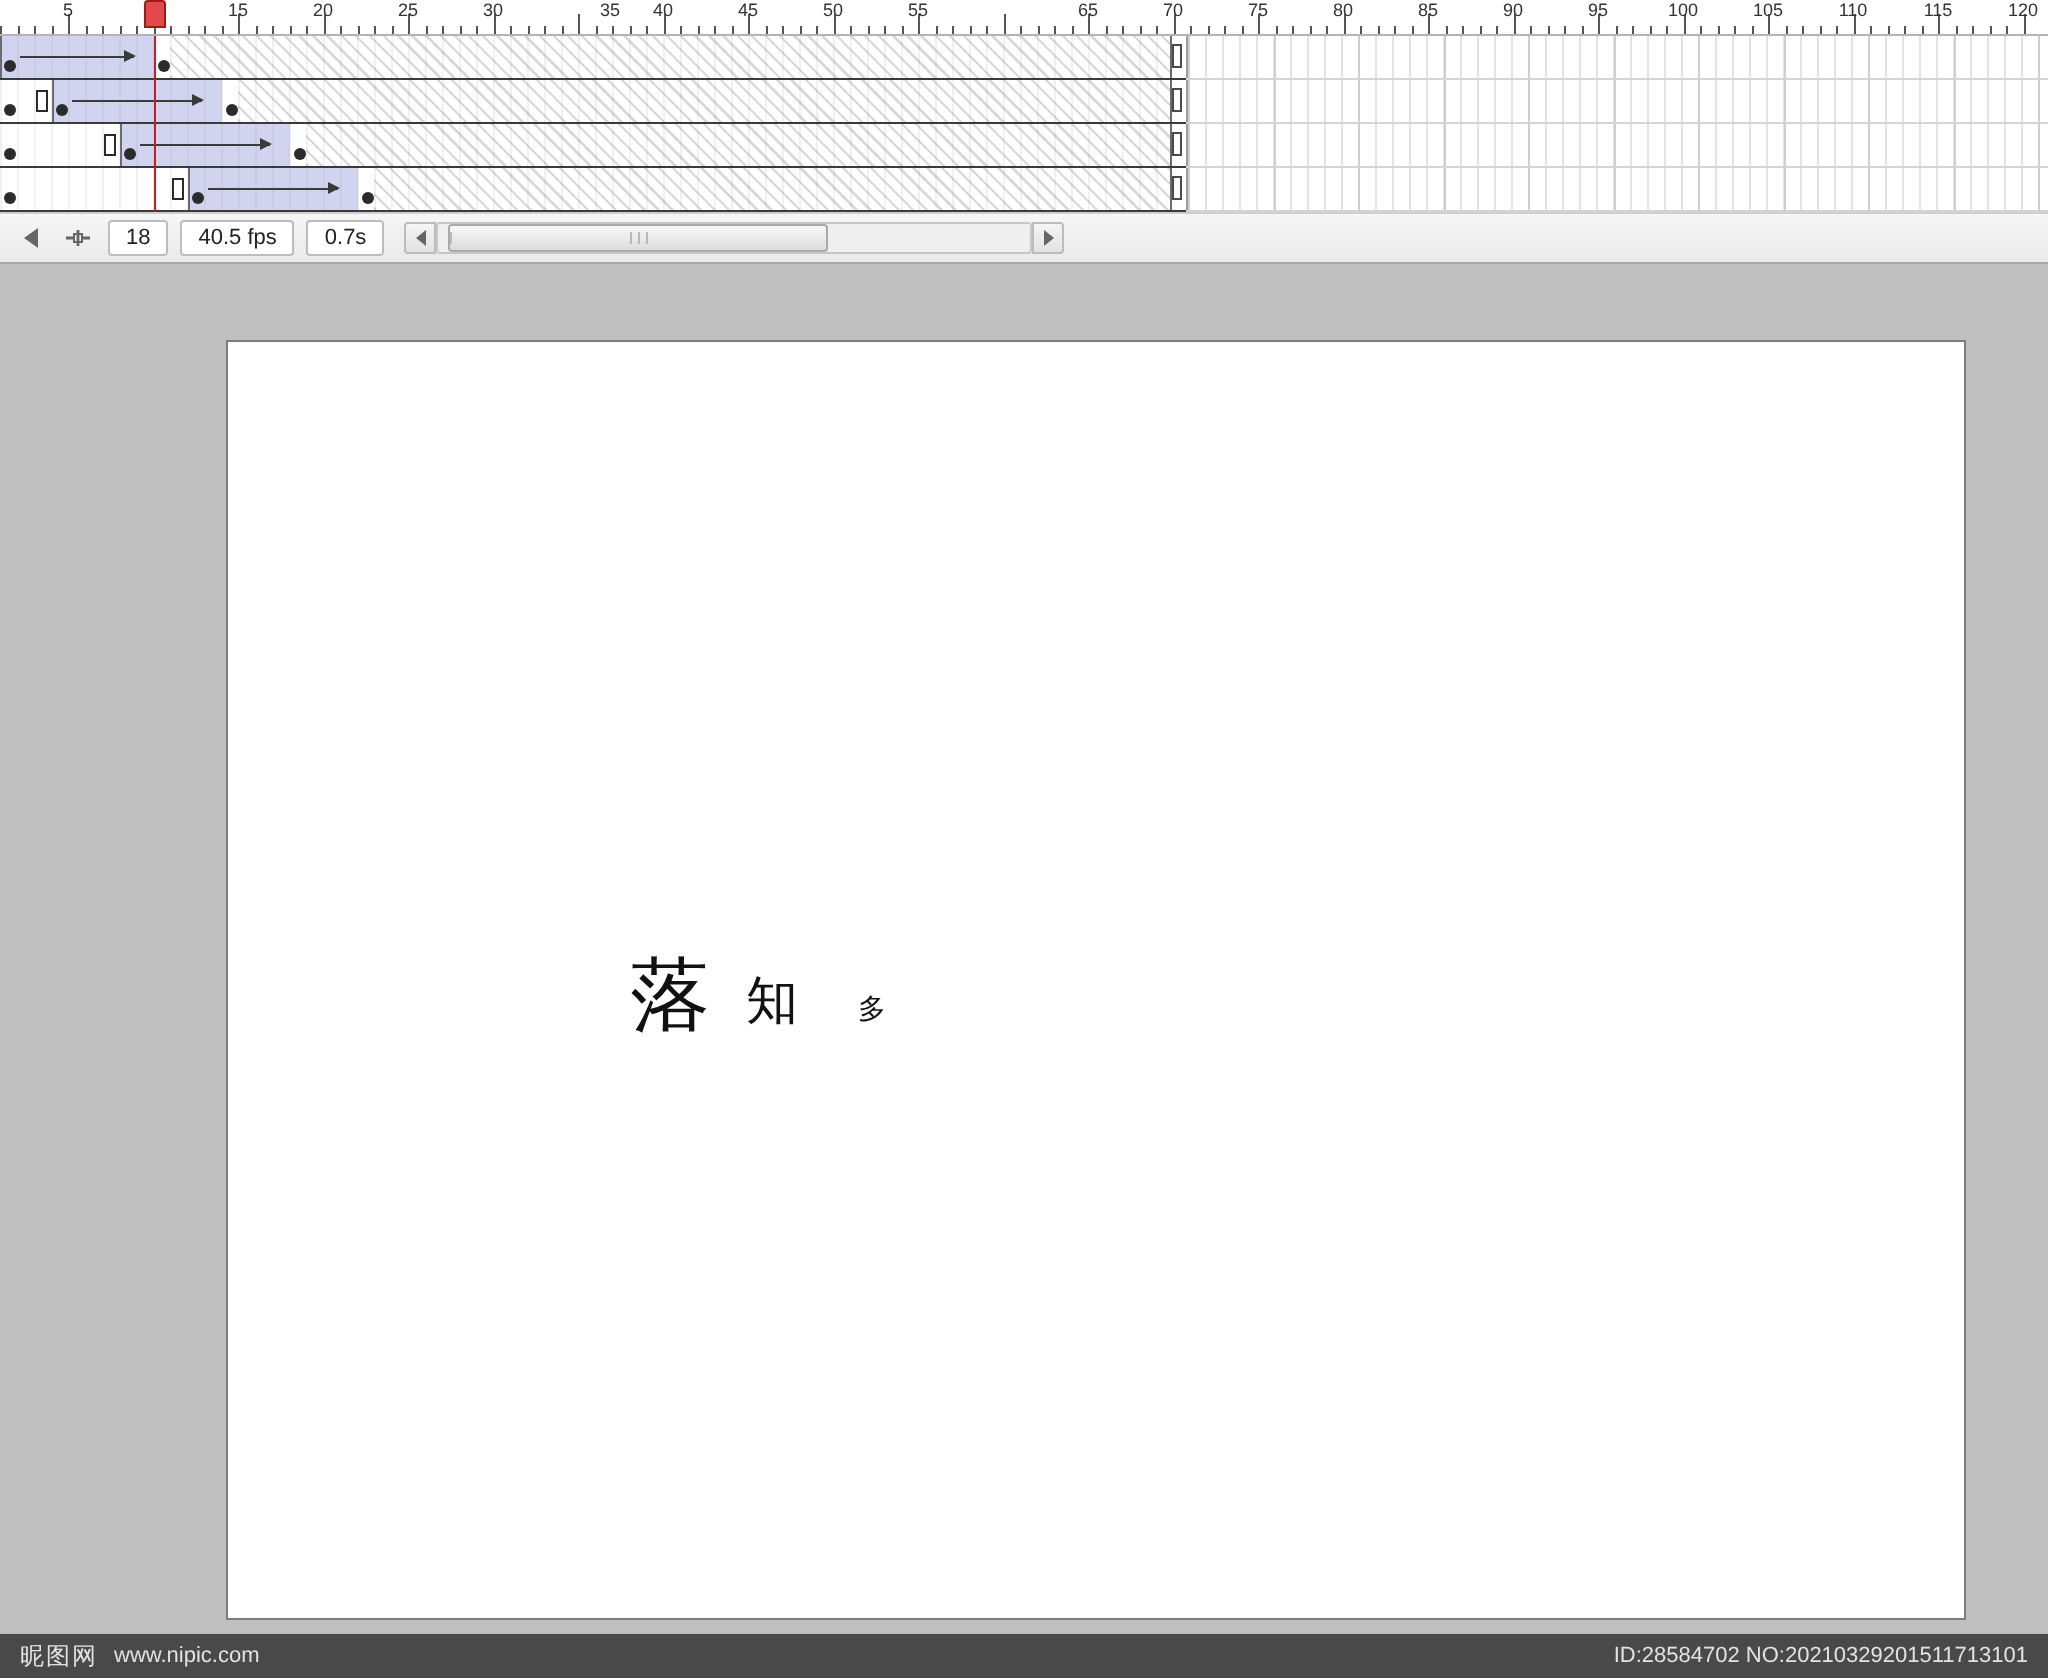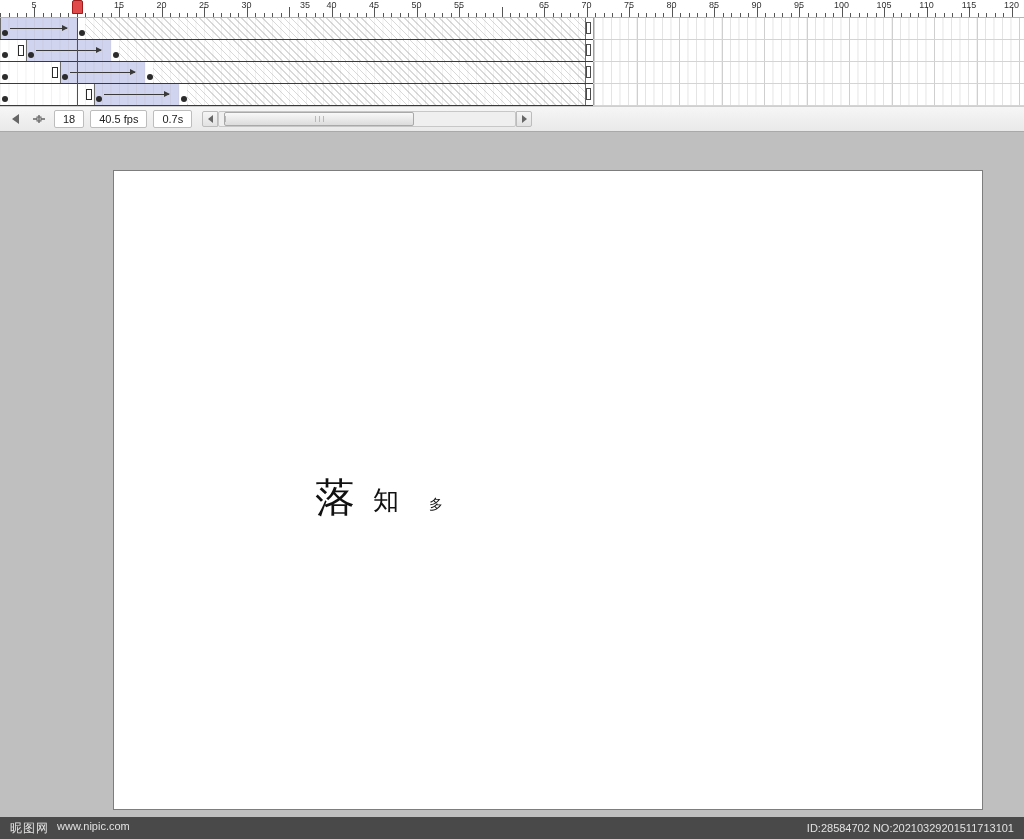--- a/index.html
+++ b/index.html
@@ -173,21 +173,21 @@
   .t3 { font-size: 26px; margin-left: 18px; position:relative; top:-2px;}
   .t4 { font-size: 14px; margin-left: 30px; position:relative; top:-2px;}
 
   
   .wm {
     position: absolute; left:0; right:0; bottom:0; height:22px;
     background: rgba(0,0,0,0.62); color:#e2e2e2;
     display:flex; align-items:center; justify-content:space-between;
     font-size:11px; padding:0 10px;
   }
-  .wm .left { display:flex; gap:8px; align-items:flex-start;}
+  .wm .left { display:flex; gap:8px; align-items:center;}
   .wm .left .logo { font-size:12px; letter-spacing:1px; }
 
 </style>
 </head>
 <body>
 
 <div class="ruler">
   <div class="ruler-ticks" id="ruler-ticks">
       <div class="tick minor" style="left: 0px;"></div>
       <div class="tick minor" style="left: 8.5px;"></div>

